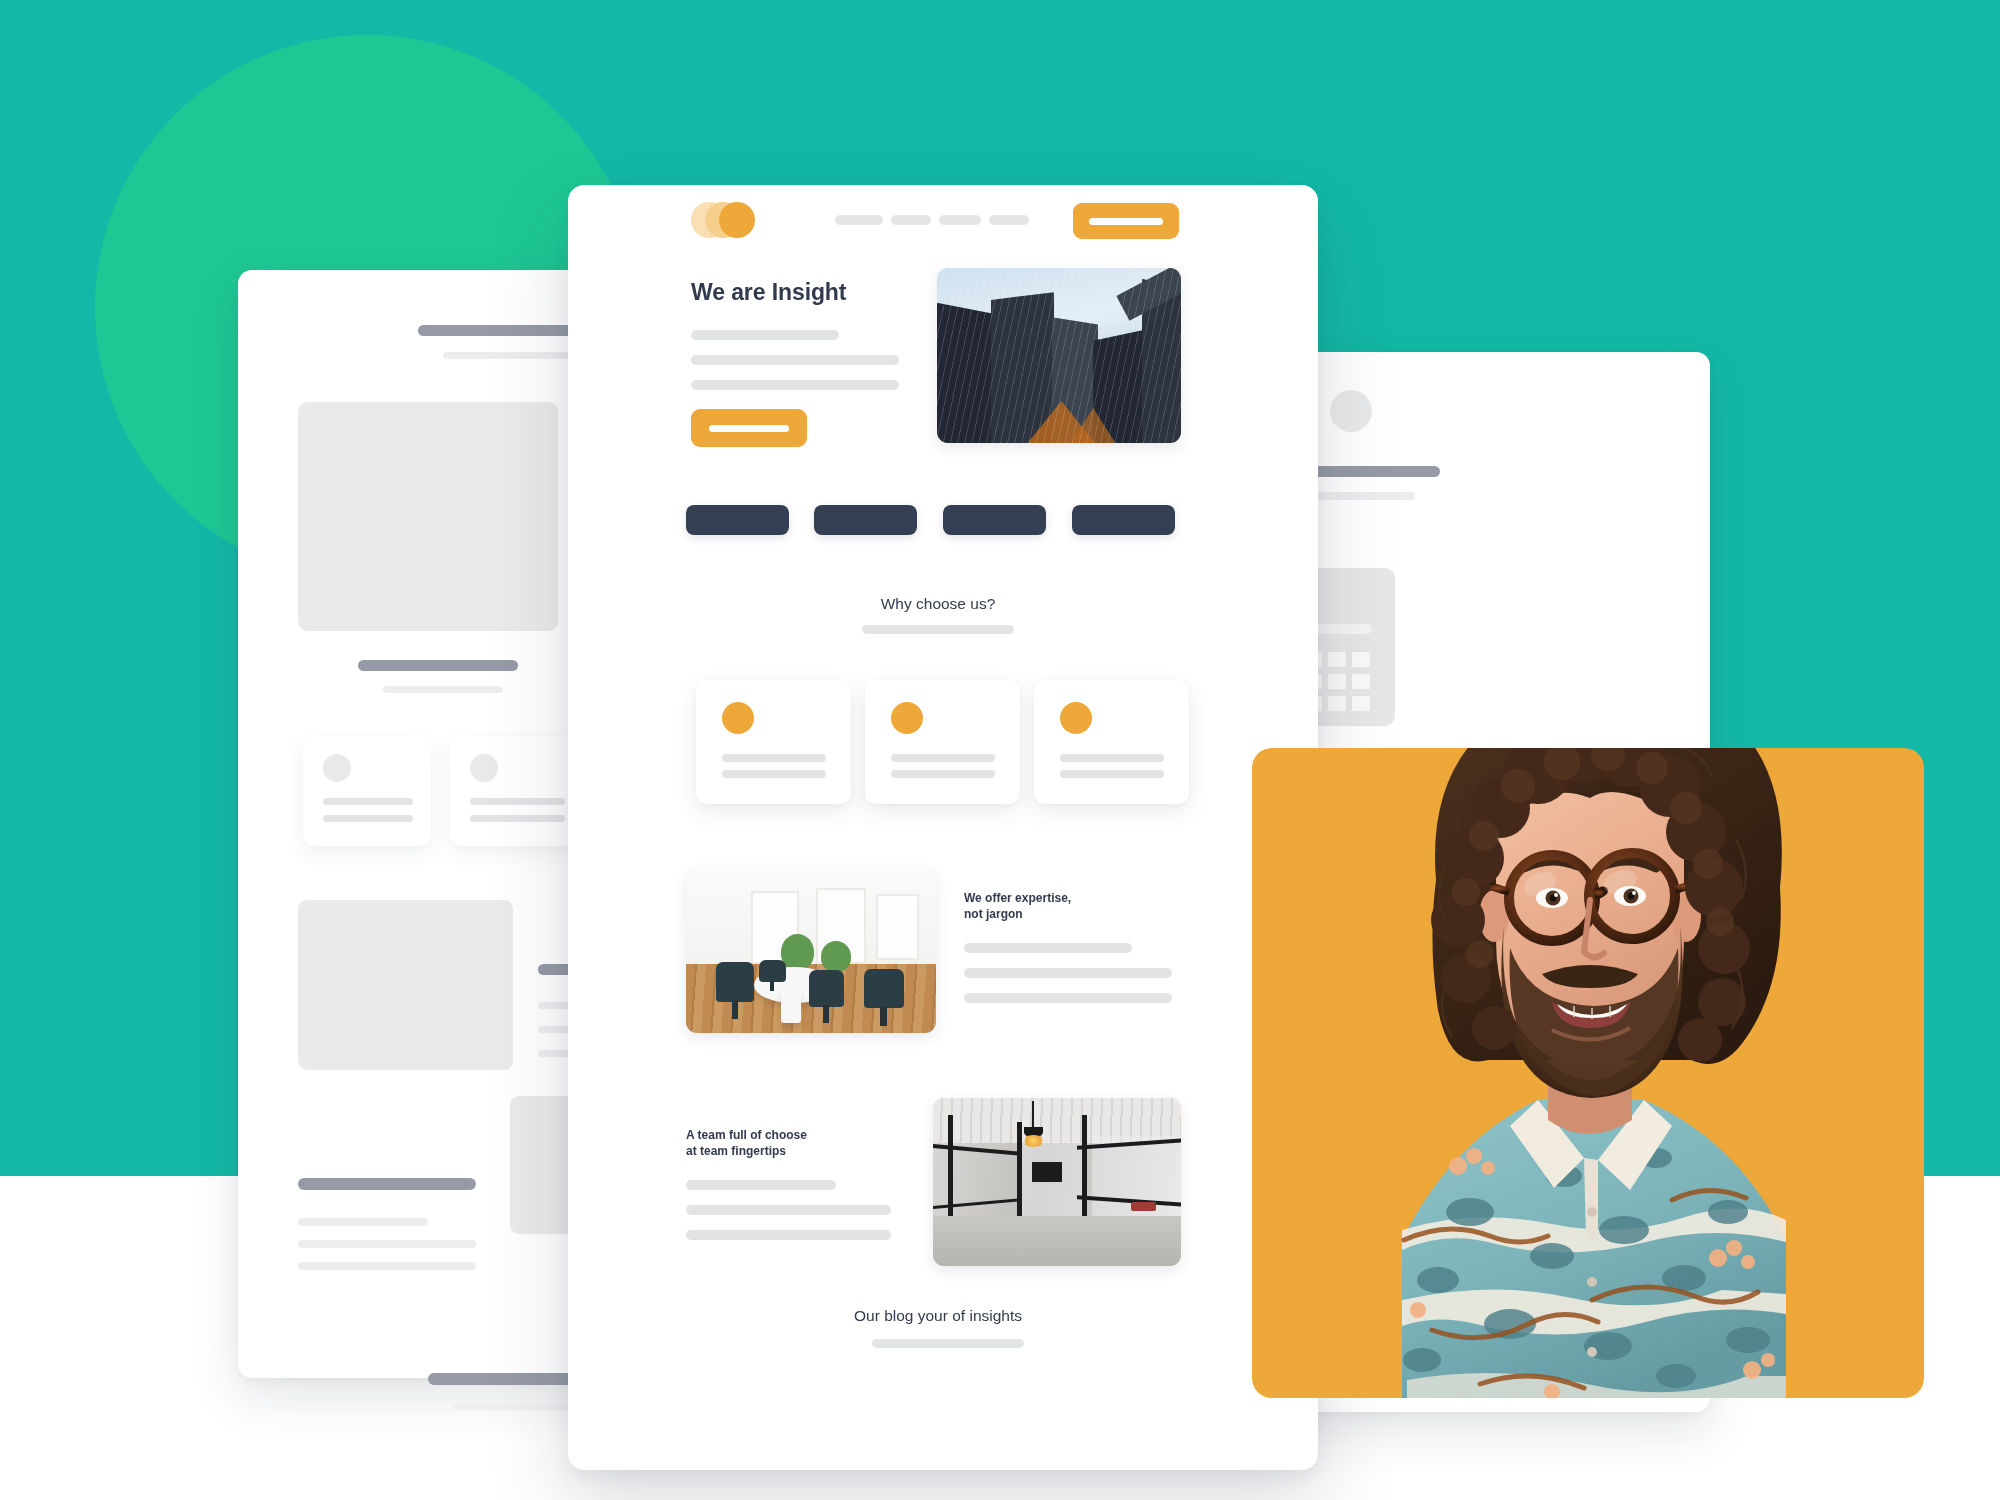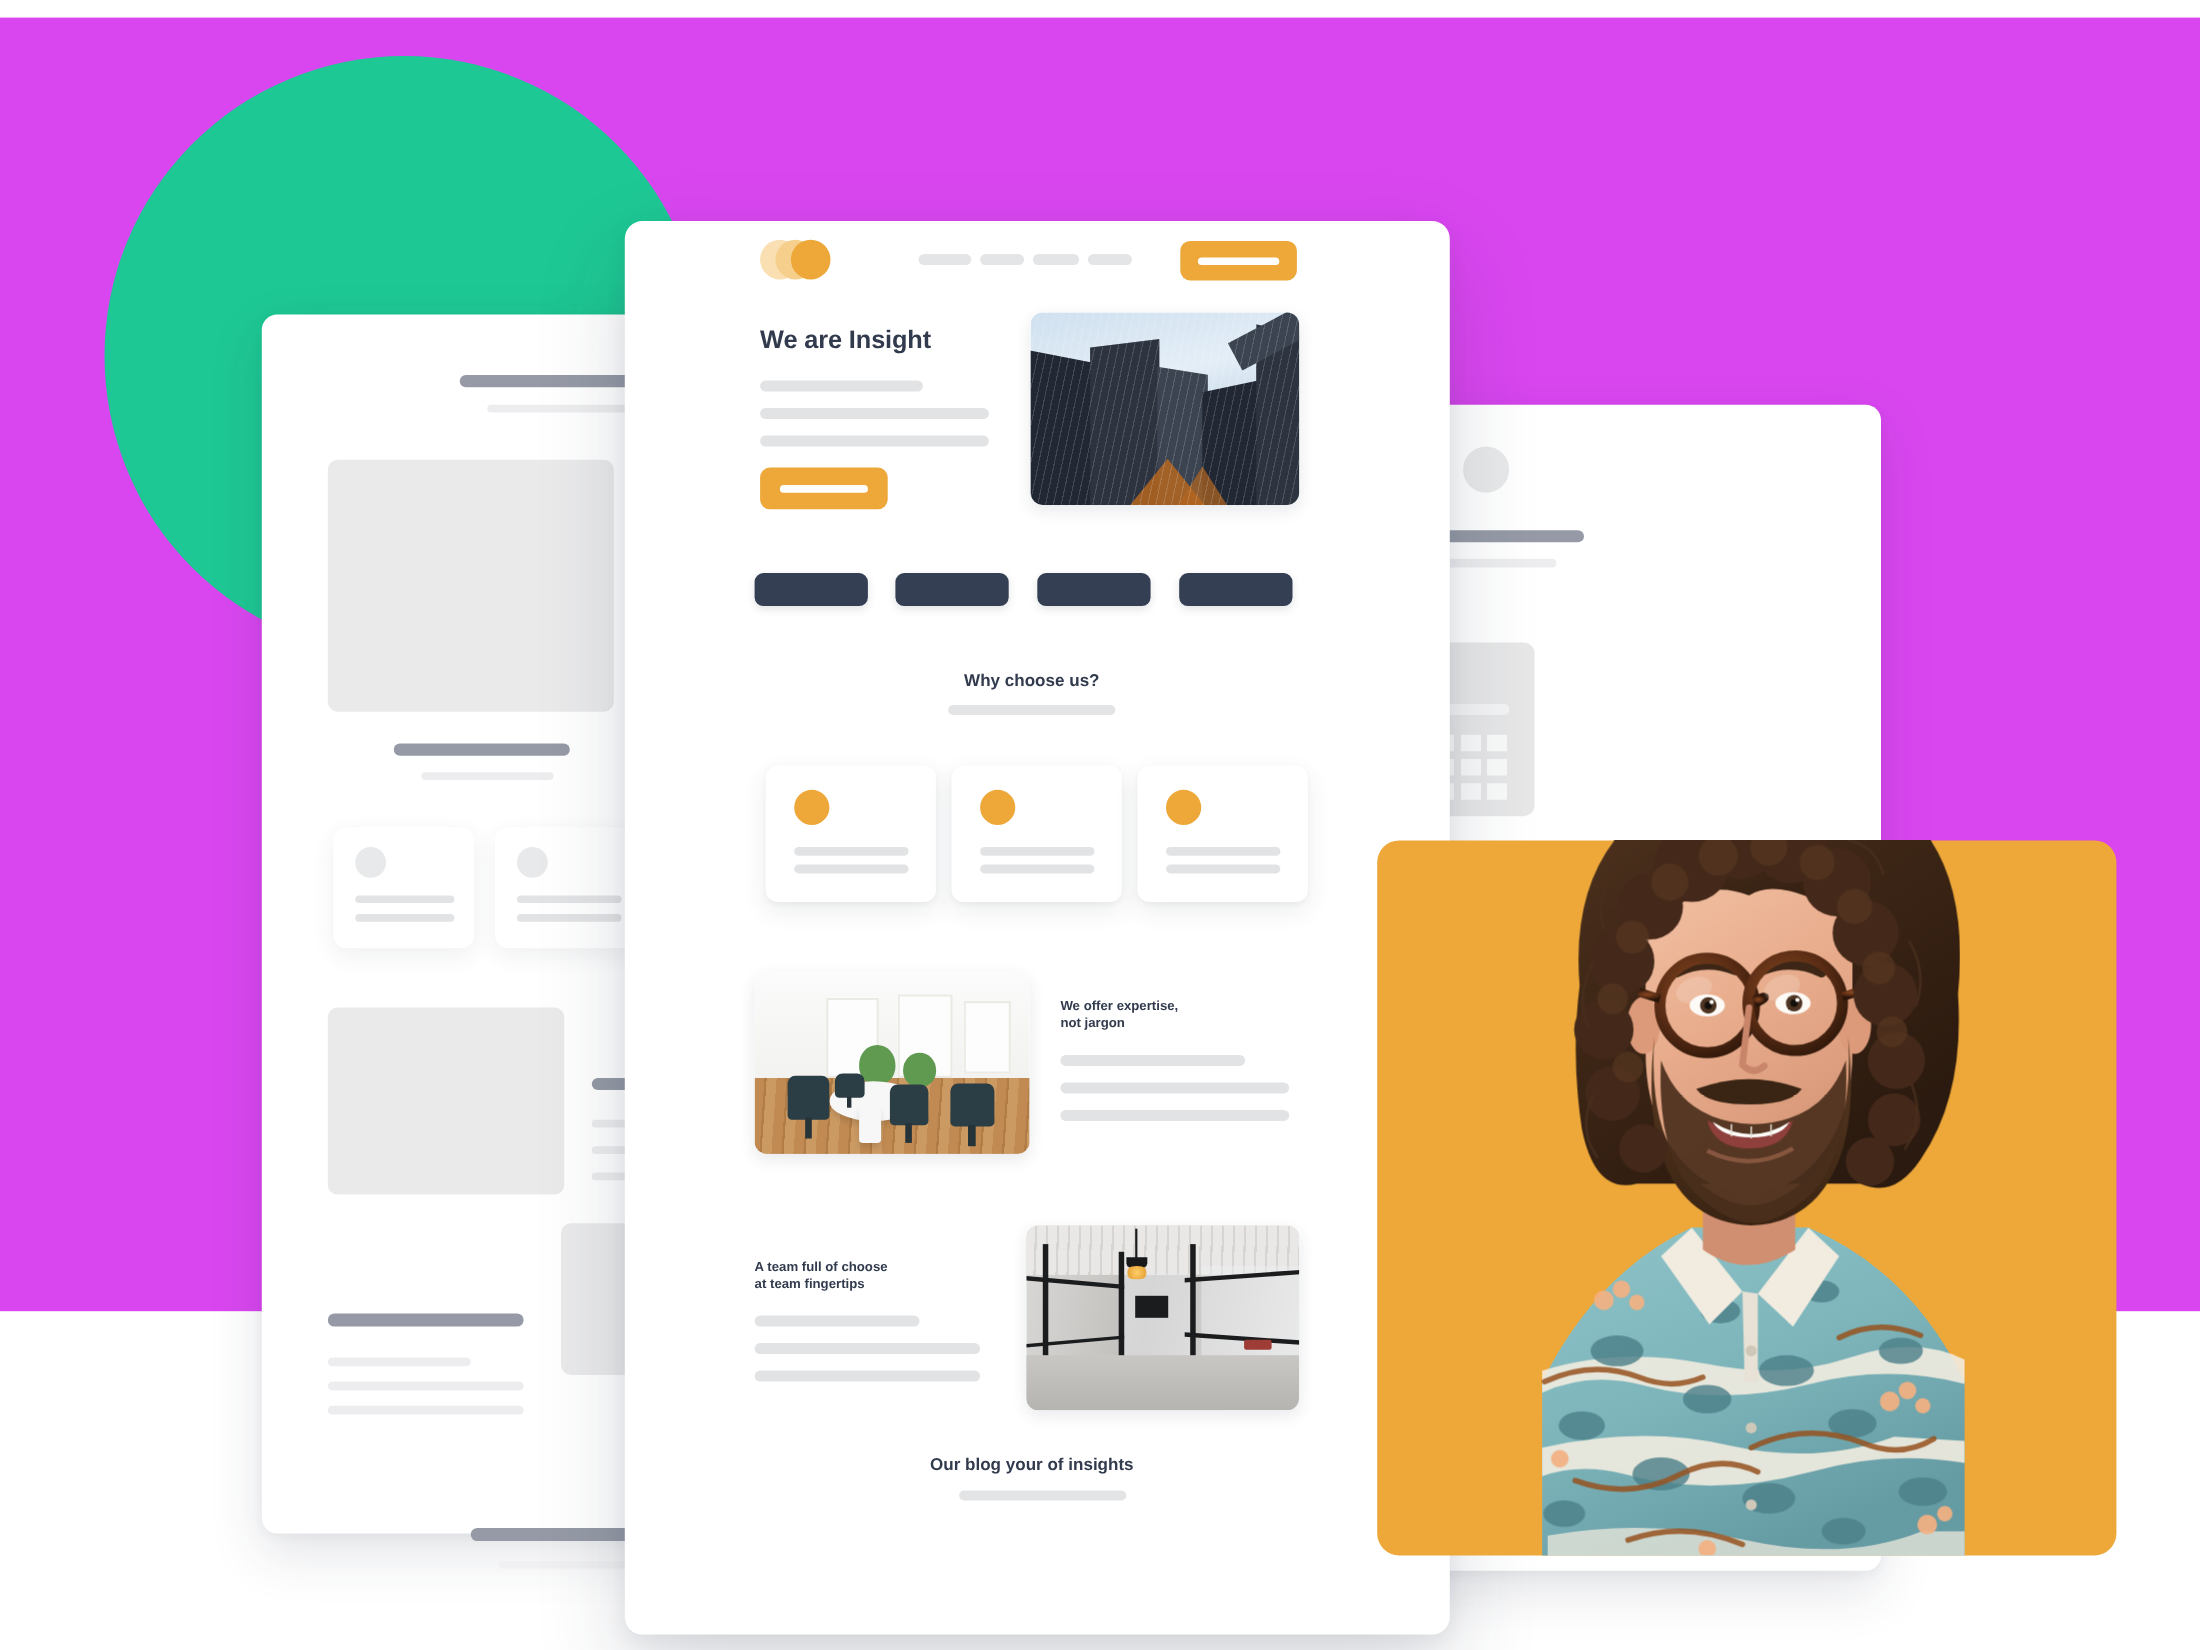--- a/index.html
+++ b/index.html
@@ -2,21 +2,21 @@
 <html><head>
 <meta charset="utf-8">
 <style>
   * { box-sizing: border-box; margin: 0; padding: 0; }
   html, body {
     width: 2000px; height: 1500px;
     background: #ffffff;
     font-family: "Liberation Sans", sans-serif;
     overflow: hidden;
   }
-  #stage { position: relative; width: 2000px; height: 1176px; background: #d946ef; margin-top: 16px; }
+  #stage { position: relative; width: 2000px; height: 1176px; background: #14b8a6; }
 
   
   .green-blob {
     position: absolute; left: 95px; top: 35px;
     width: 545px; height: 545px; border-radius: 50%;
     background: #1ec894;
   }
 
   
   .mock-card {
@@ -111,21 +111,21 @@
   .lamp-cord { position:absolute; width:2px; background:#1b1c1e; }
   .lamp-shade{ position:absolute; background:#17181a; border-radius: 0 0 50% 50%; }
   .lamp-glow { position:absolute; border-radius:50%; background: radial-gradient(circle,#ffcf6b,#e8a63a 60%,rgba(232,166,58,0) 72%); }
   .cor-red { position:absolute; background:#9e3c36; border-radius:2px; }
 
   
   .pill-dark { position: absolute; height: 30px; border-radius: 8px; background: #343f54; z-index: 8;
                box-shadow: 0 3px 8px rgba(40,50,70,.13); }
 
   
-  .sec-head { position: absolute; z-index: 8; color: #323b4e; font-weight: bold;
+  .sec-head { position: absolute; z-index: 8; color: #323b4e; font-weight: normal;
               font-size: 15.5px; text-align: center; }
   .sec-rule { position: absolute; height: 9px; border-radius: 99px; background: #e3e4e6; z-index: 8; }
 
   
   .feat {
     position: absolute; top: 680px; width: 155px; height: 124px;
     background: #fff; border-radius: 11px; z-index: 8;
     box-shadow: 0 8px 22px rgba(40,50,70,.09), 0 2px 5px rgba(40,50,70,.04);
   }
   .feat .dot { position: absolute; left: 26px; top: 22px; width: 32px; height: 32px;

